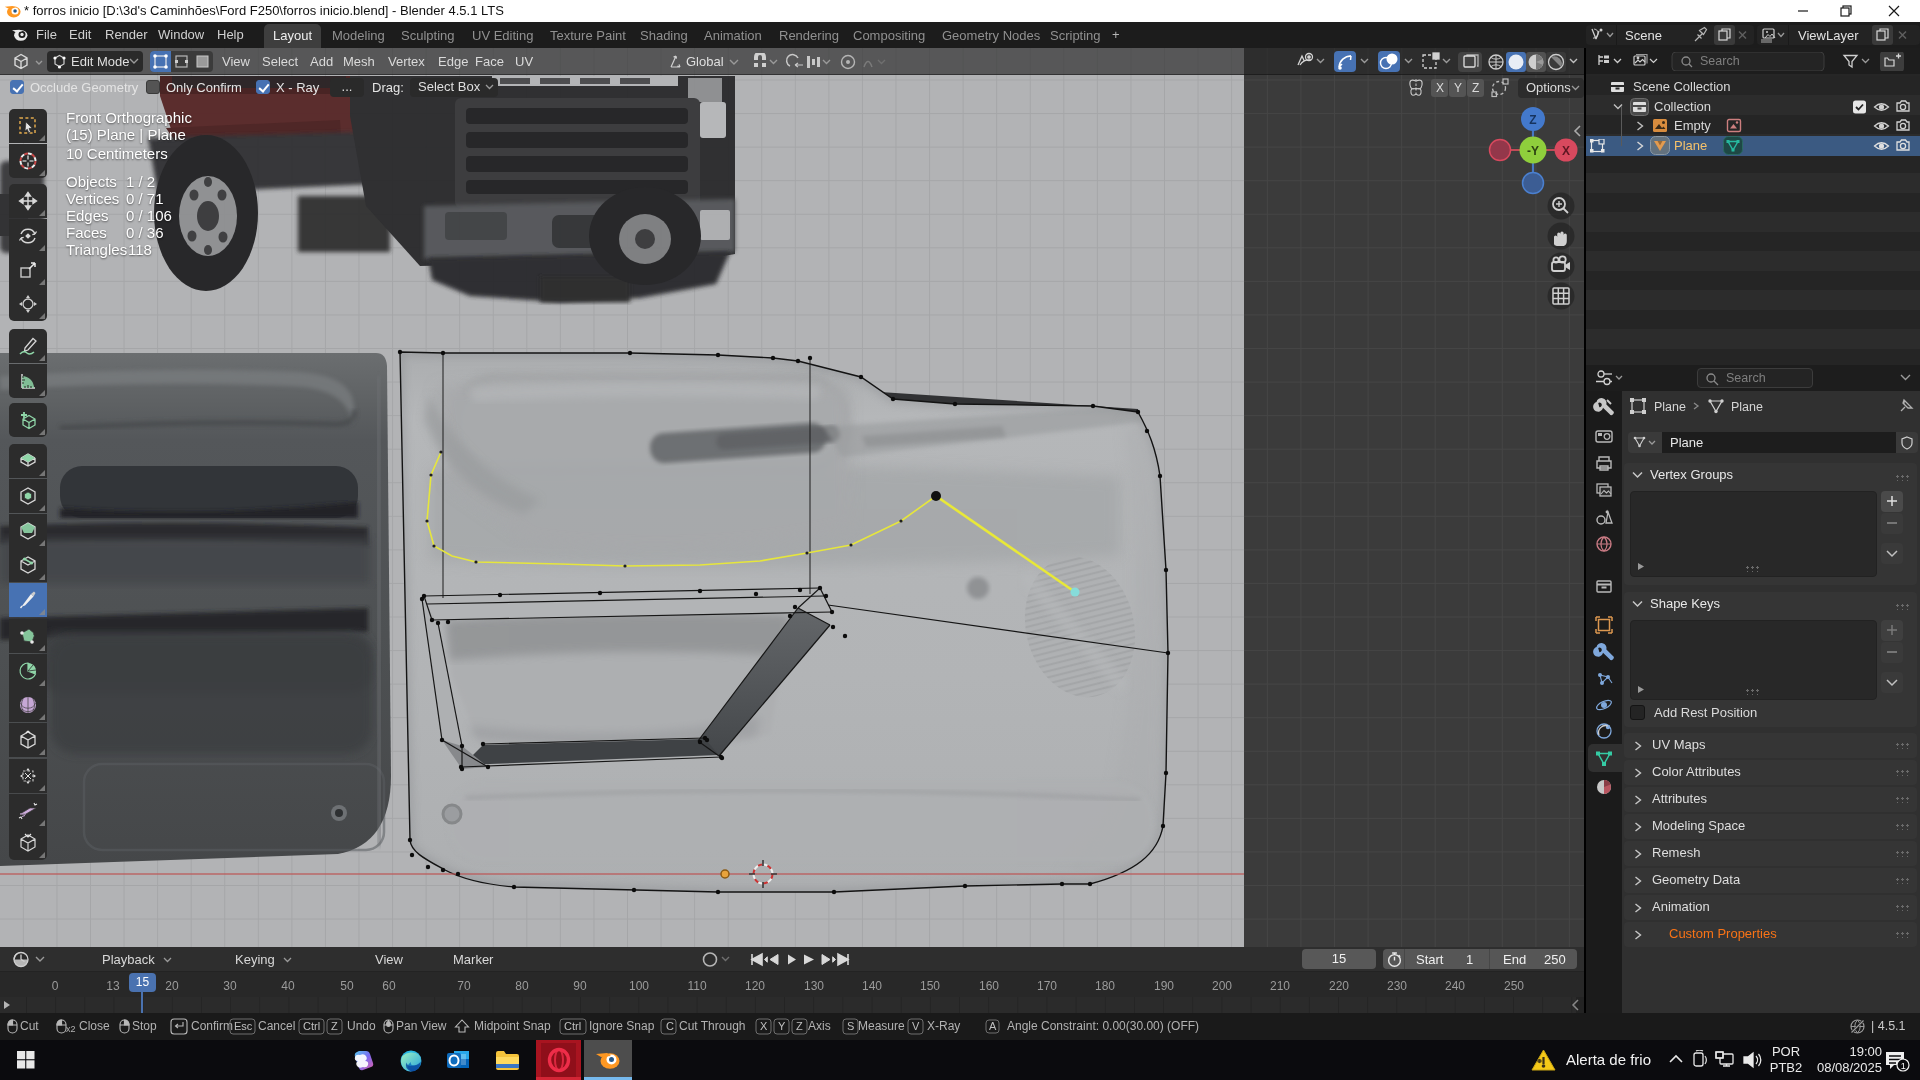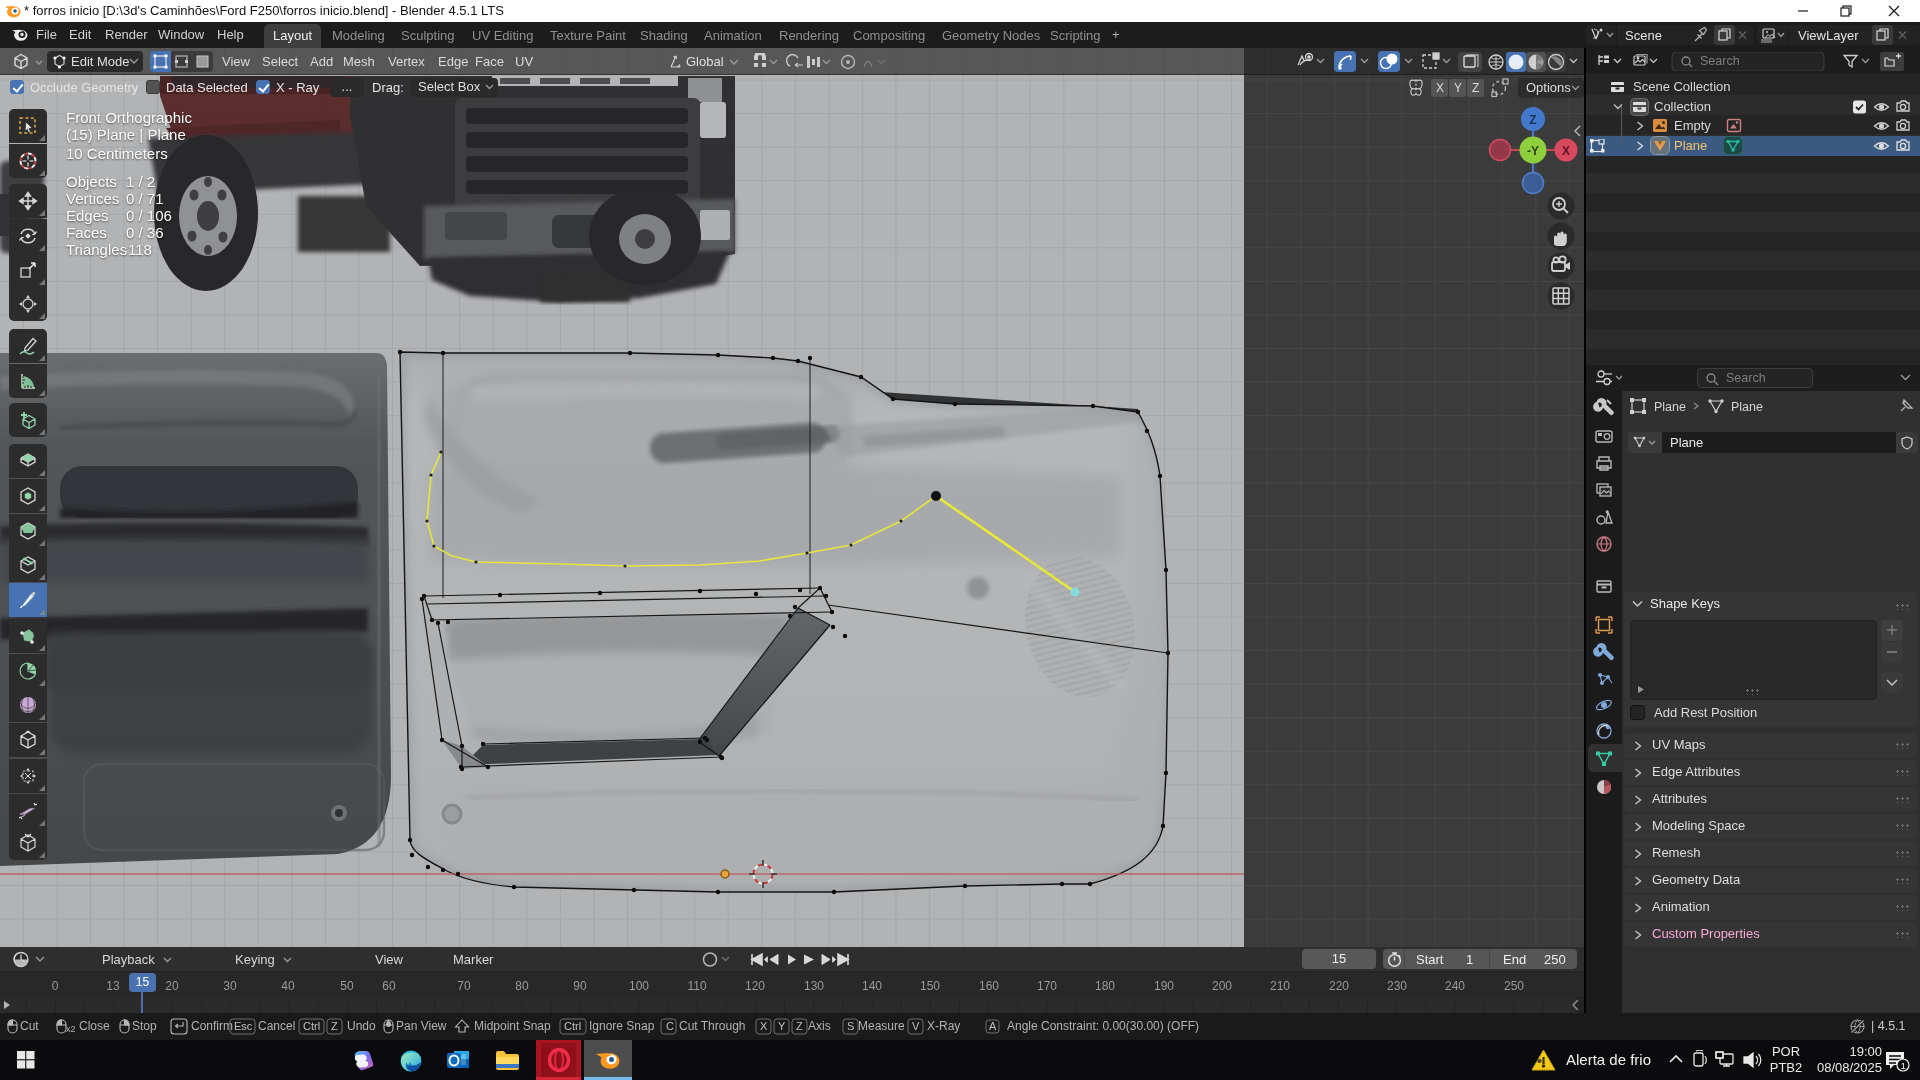--- a/index.html
+++ b/index.html
@@ -508,21 +508,21 @@
  <div class="abs" style="top:115px">Faces</div>
     <div class="abs" style="top:115px;left:60px">0 / 36</div>
  <div class="abs" style="top:132px">Triangles</div>
     <div class="abs" style="top:132px;left:62px">118</div>
 </div>
 
 <div id="tset" class="abs">
  <span class="cb on abs" style="left:10px"></span>
     <span class="abs" style="left:30px;top:4px">Occlude Geometry</span>
  <span class="cb abs" style="left:146px"></span>
-    <span class="abs" style="left:166px;top:4px">Data Selected</span>
+    <span class="abs" style="left:166px;top:4px">Only Confirm</span>
  <span class="cb on abs" style="left:256px"></span>
     <span class="abs" style="left:276px;top:4px">X - Ray</span>
  <span class="wbtn abs" style="left:330px;top:2px;width:34px;height:19px;line-height:18px;text-align:center">...</span>
  <span class="abs" style="left:372px;top:4px">Drag:</span>
  <span class="wbtn abs" style="left:410px;top:2px;width:88px;height:19px;line-height:18px;padding-left:8px">Select Box<svg class="abs" style="right:4px;top:6px" width="9" height="7">
         <path d="M1,1 l3.5,3.5 3.5,-3.5" fill="none" stroke="#9a9a9a" stroke-width="1.3"></path>
       </svg></span>
  <svg class="abs" style="left:1406px;top:1px" width="178" height="22" viewBox="0 0 178 22">
   <path d="M10,4 q-7,-3 -6,4 q1,6 6,3 M10,4 q7,-3 6,4 q-1,6 -6,3 M10,12 q-6,-2 -5,4 q1,4 5,1 M10,12 q6,-2 5,4 q-1,4 -5,1" fill="none" stroke="#c8c8c8" stroke-width="1.1"></path>
   <path d="M10,2 v17" stroke="#c8c8c8" stroke-width="1" stroke-dasharray="2.5 2"></path>
@@ -1144,20 +1144,48 @@
         <path d="M17,5 l3,3 3,-3" fill="none" stroke="#9a9a9a" stroke-width="1.3"></path>
       </svg>
  </div>
  <div class="abs" style="left:76px;top:67px;width:234px;height:21px;background:#1d1d1d;color:#e8e8e8;line-height:21px;padding-left:8px">Plane</div>
  <div class="abs" style="left:310px;top:67px;width:22px;height:21px;background:#3a3a3a;border-radius:0 4px 4px 0">
   <svg class="abs" style="left:5px;top:4px" width="12" height="14" viewBox="0 0 12 14">
         <path d="M6,1 L11,3 V7 Q11,11 6,13 Q1,11 1,7 V3 Z" fill="none" stroke="#cfcfcf" stroke-width="1.2"></path>
       </svg>
  </div>
 
+ <div class="panel" style="top:98px;height:122px">
+  <svg class="abs" style="left:8px;top:8px" width="12" height="9">
+        <path d="M1,1.5 l4.5,4.5 4.5,-4.5" fill="none" stroke="#c8c8c8" stroke-width="1.5"></path>
+      </svg>
+  <span class="abs" style="left:26px;top:4px;color:#e8e8e8">Vertex Groups</span>
+  <span class="grip" style="top:14px"></span>
+  <div class="abs" style="left:6px;top:28px;width:247px;height:86px;background:#282828;border:1px solid #222;border-radius:4px">
+   <svg class="abs" style="left:6px;bottom:5px" width="9" height="9">
+          <path d="M1,1 L7,4.5 L1,8 Z" fill="#9a9a9a"></path>
+        </svg>
+   <span class="grip" style="left:114px;bottom:4px;top:auto"></span>
+  </div>
+  <div class="abs" style="left:257px;top:28px;width:22px;height:21px;background:#4a4a4a;border-radius:4px">
+        <svg class="abs" style="left:5px;top:4px" width="12" height="12">
+          <path d="M6,1 v10 M1,6 h10" stroke="#e0e0e0" stroke-width="1.5"></path>
+        </svg>
+      </div>
+  <div class="abs" style="left:257px;top:50px;width:22px;height:21px;background:#3a3a3a;border-radius:4px">
+        <svg class="abs" style="left:5px;top:4px" width="12" height="12">
+          <path d="M1,6 h10" stroke="#8a8a8a" stroke-width="1.5"></path>
+        </svg>
+      </div>
+  <div class="abs" style="left:257px;top:80px;width:22px;height:21px;background:#3a3a3a;border-radius:4px">
+        <svg class="abs" style="left:5px;top:7px" width="12" height="9">
+          <path d="M1,1 l5,5 5,-5" fill="none" stroke="#c0c0c0" stroke-width="1.5"></path>
+        </svg>
+      </div>
+ </div>
 
  <div class="panel" style="top:227px;height:135px">
   <svg class="abs" style="left:8px;top:8px" width="12" height="9">
         <path d="M1,1.5 l4.5,4.5 4.5,-4.5" fill="none" stroke="#c8c8c8" stroke-width="1.5"></path>
       </svg>
   <span class="abs" style="left:26px;top:4px;color:#e8e8e8">Shape Keys</span>
   <span class="grip" style="top:14px"></span>
   <div class="abs" style="left:6px;top:28px;width:247px;height:80px;background:#282828;border:1px solid #222;border-radius:4px">
    <svg class="abs" style="left:6px;bottom:5px" width="9" height="9">
           <path d="M1,1 L7,4.5 L1,8 Z" fill="#9a9a9a"></path>
@@ -1186,21 +1214,21 @@
       <svg class="abs" style="left:10px;top:8px" width="8" height="10">
         <path d="M1.5,1 l5,4 -5,4" fill="none" stroke="#c8c8c8" stroke-width="1.4"></path>
       </svg>
       <span class="abs" style="left:28px;top:4px;color:#dedede">UV Maps</span>
       <span class="grip" style="top:12px"></span>
     </div>
     <div class="panel" style="top:395px;height:25px">
       <svg class="abs" style="left:10px;top:8px" width="8" height="10">
         <path d="M1.5,1 l5,4 -5,4" fill="none" stroke="#c8c8c8" stroke-width="1.4"></path>
       </svg>
-      <span class="abs" style="left:28px;top:4px;color:#dedede">Edge Attributes</span>
+      <span class="abs" style="left:28px;top:4px;color:#dedede">Color Attributes</span>
       <span class="grip" style="top:12px"></span>
     </div>
     <div class="panel" style="top:422px;height:25px">
       <svg class="abs" style="left:10px;top:8px" width="8" height="10">
         <path d="M1.5,1 l5,4 -5,4" fill="none" stroke="#c8c8c8" stroke-width="1.4"></path>
       </svg>
       <span class="abs" style="left:28px;top:4px;color:#dedede">Attributes</span>
       <span class="grip" style="top:12px"></span>
     </div>
     <div class="panel" style="top:449px;height:25px">
@@ -1228,21 +1256,21 @@
       <svg class="abs" style="left:10px;top:8px" width="8" height="10">
         <path d="M1.5,1 l5,4 -5,4" fill="none" stroke="#c8c8c8" stroke-width="1.4"></path>
       </svg>
       <span class="abs" style="left:28px;top:4px;color:#dedede">Animation</span>
       <span class="grip" style="top:12px"></span>
     </div>
     <div class="panel" style="top:557px;height:25px">
       <svg class="abs" style="left:10px;top:8px" width="8" height="10">
         <path d="M1.5,1 l5,4 -5,4" fill="none" stroke="#c8c8c8" stroke-width="1.4"></path>
       </svg>
-      <span class="abs" style="left:28px;top:4px;color:#f9a8d4">Custom Properties</span>
+      <span class="abs" style="left:45px;top:4px;color:#f97316">Custom Properties</span>
       <span class="grip" style="top:12px"></span>
     </div>
   </div>
 
 <div id="task" class="abs">
     <svg class="abs" style="left:17px;top:11px" width="18" height="18" viewBox="0 0 18 18">
       <rect x="0" y="0" width="8.2" height="8.2" fill="#e8e8e8"></rect>
       <rect x="9.3" y="0" width="8.2" height="8.2" fill="#e8e8e8"></rect>
       <rect x="0" y="9.3" width="8.2" height="8.2" fill="#e8e8e8"></rect>
       <rect x="9.3" y="9.3" width="8.2" height="8.2" fill="#e8e8e8"></rect>

